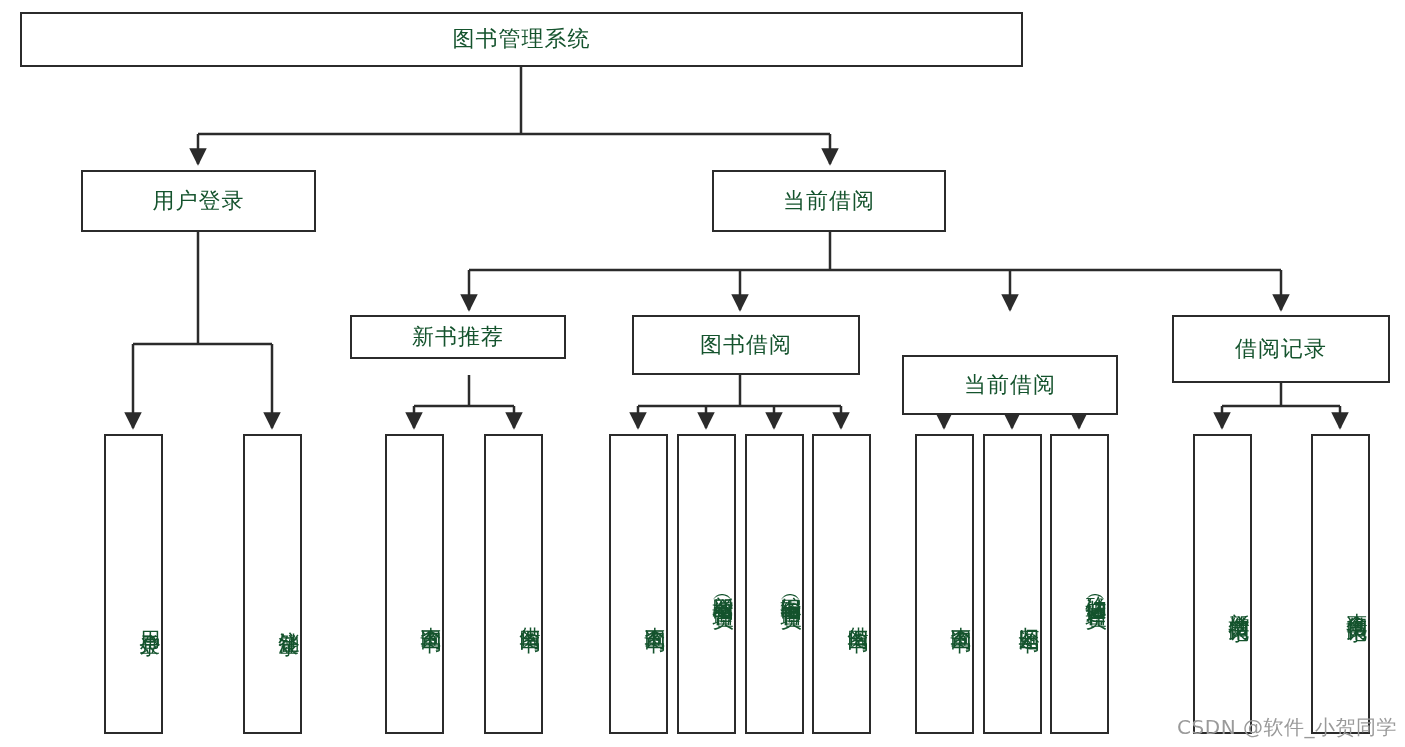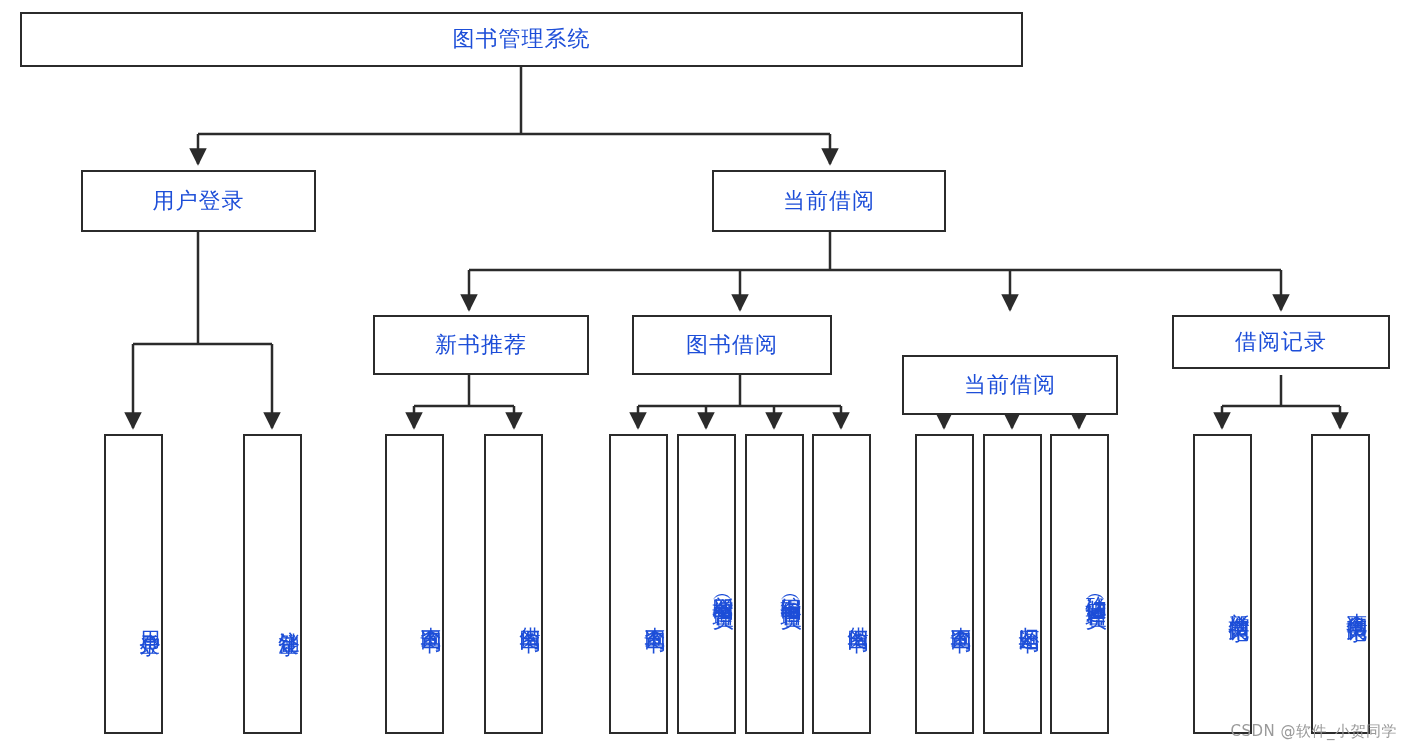--- a/index.html
+++ b/index.html
@@ -26,21 +26,21 @@
     height: 747px;
   }
   .node {
     position: absolute;
     box-sizing: border-box;
     background: #ffffff;
     border: 2px solid #2b2b2b;
     display: flex;
     align-items: center;
     justify-content: center;
-    color: #1d4ed8;
+    color: #14532d;
     line-height: 1.12;
   }
   .node.horizontal {
     font-size: 22px;
     letter-spacing: 1px;
   }
   .node.vertical {
     writing-mode: vertical-rl;
     text-orientation: upright;
     font-size: 21px;
@@ -53,21 +53,21 @@
     padding-top: 8px;
   }
   .node-label {
     white-space: pre-line;
     display: block;
   }
   #watermark {
     position: absolute;
     right: 8px;
     bottom: 6px;
-    font-size: 15px;
+    font-size: 20px;
     color: #9a9a9a;
     letter-spacing: 0.5px;
     white-space: nowrap;
     pointer-events: none;
   }
 </style>
 </head>
 <body>
 
 <div id="diagram-root">
@@ -126,30 +126,30 @@
     <span class="node-label">图书管理系统</span>
   </div>
 
   <div class="node horizontal" style="left:81px; top:170px; width:235px; height:62px;">
     <span class="node-label">用户登录</span>
   </div>
   <div class="node horizontal" style="left:712px; top:170px; width:234px; height:62px;">
     <span class="node-label">当前借阅</span>
   </div>
 
-  <div class="node horizontal" style="left:373px; top:315px; width:216px; height:60px;">
+  <div class="node horizontal" style="left:350px; top:315px; width:216px; height:44px;">
     <span class="node-label">新书推荐</span>
   </div>
-  <div class="node horizontal" style="left:632px; top:315px; width:200px; height:60px;">
+  <div class="node horizontal" style="left:632px; top:315px; width:228px; height:60px;">
     <span class="node-label">图书借阅</span>
   </div>
   <div class="node horizontal" style="left:902px; top:315px; width:216px; height:60px;margin-top:40px;">
     <span class="node-label">当前借阅</span>
   </div>
-  <div class="node horizontal" style="left:1172px; top:315px; width:218px; height:54px;">
+  <div class="node horizontal" style="left:1172px; top:315px; width:218px; height:68px;">
     <span class="node-label">借阅记录</span>
   </div>
 
   <div class="node vertical" style="left:104px; top:434px; width:59px; height:300px; padding-top:68px;">
     <span class="node-label">用户登录</span>
   </div>
   <div class="node vertical" style="left:243px; top:434px; width:59px; height:300px; padding-top:68px;">
     <span class="node-label">注销登录</span>
   </div>
 

